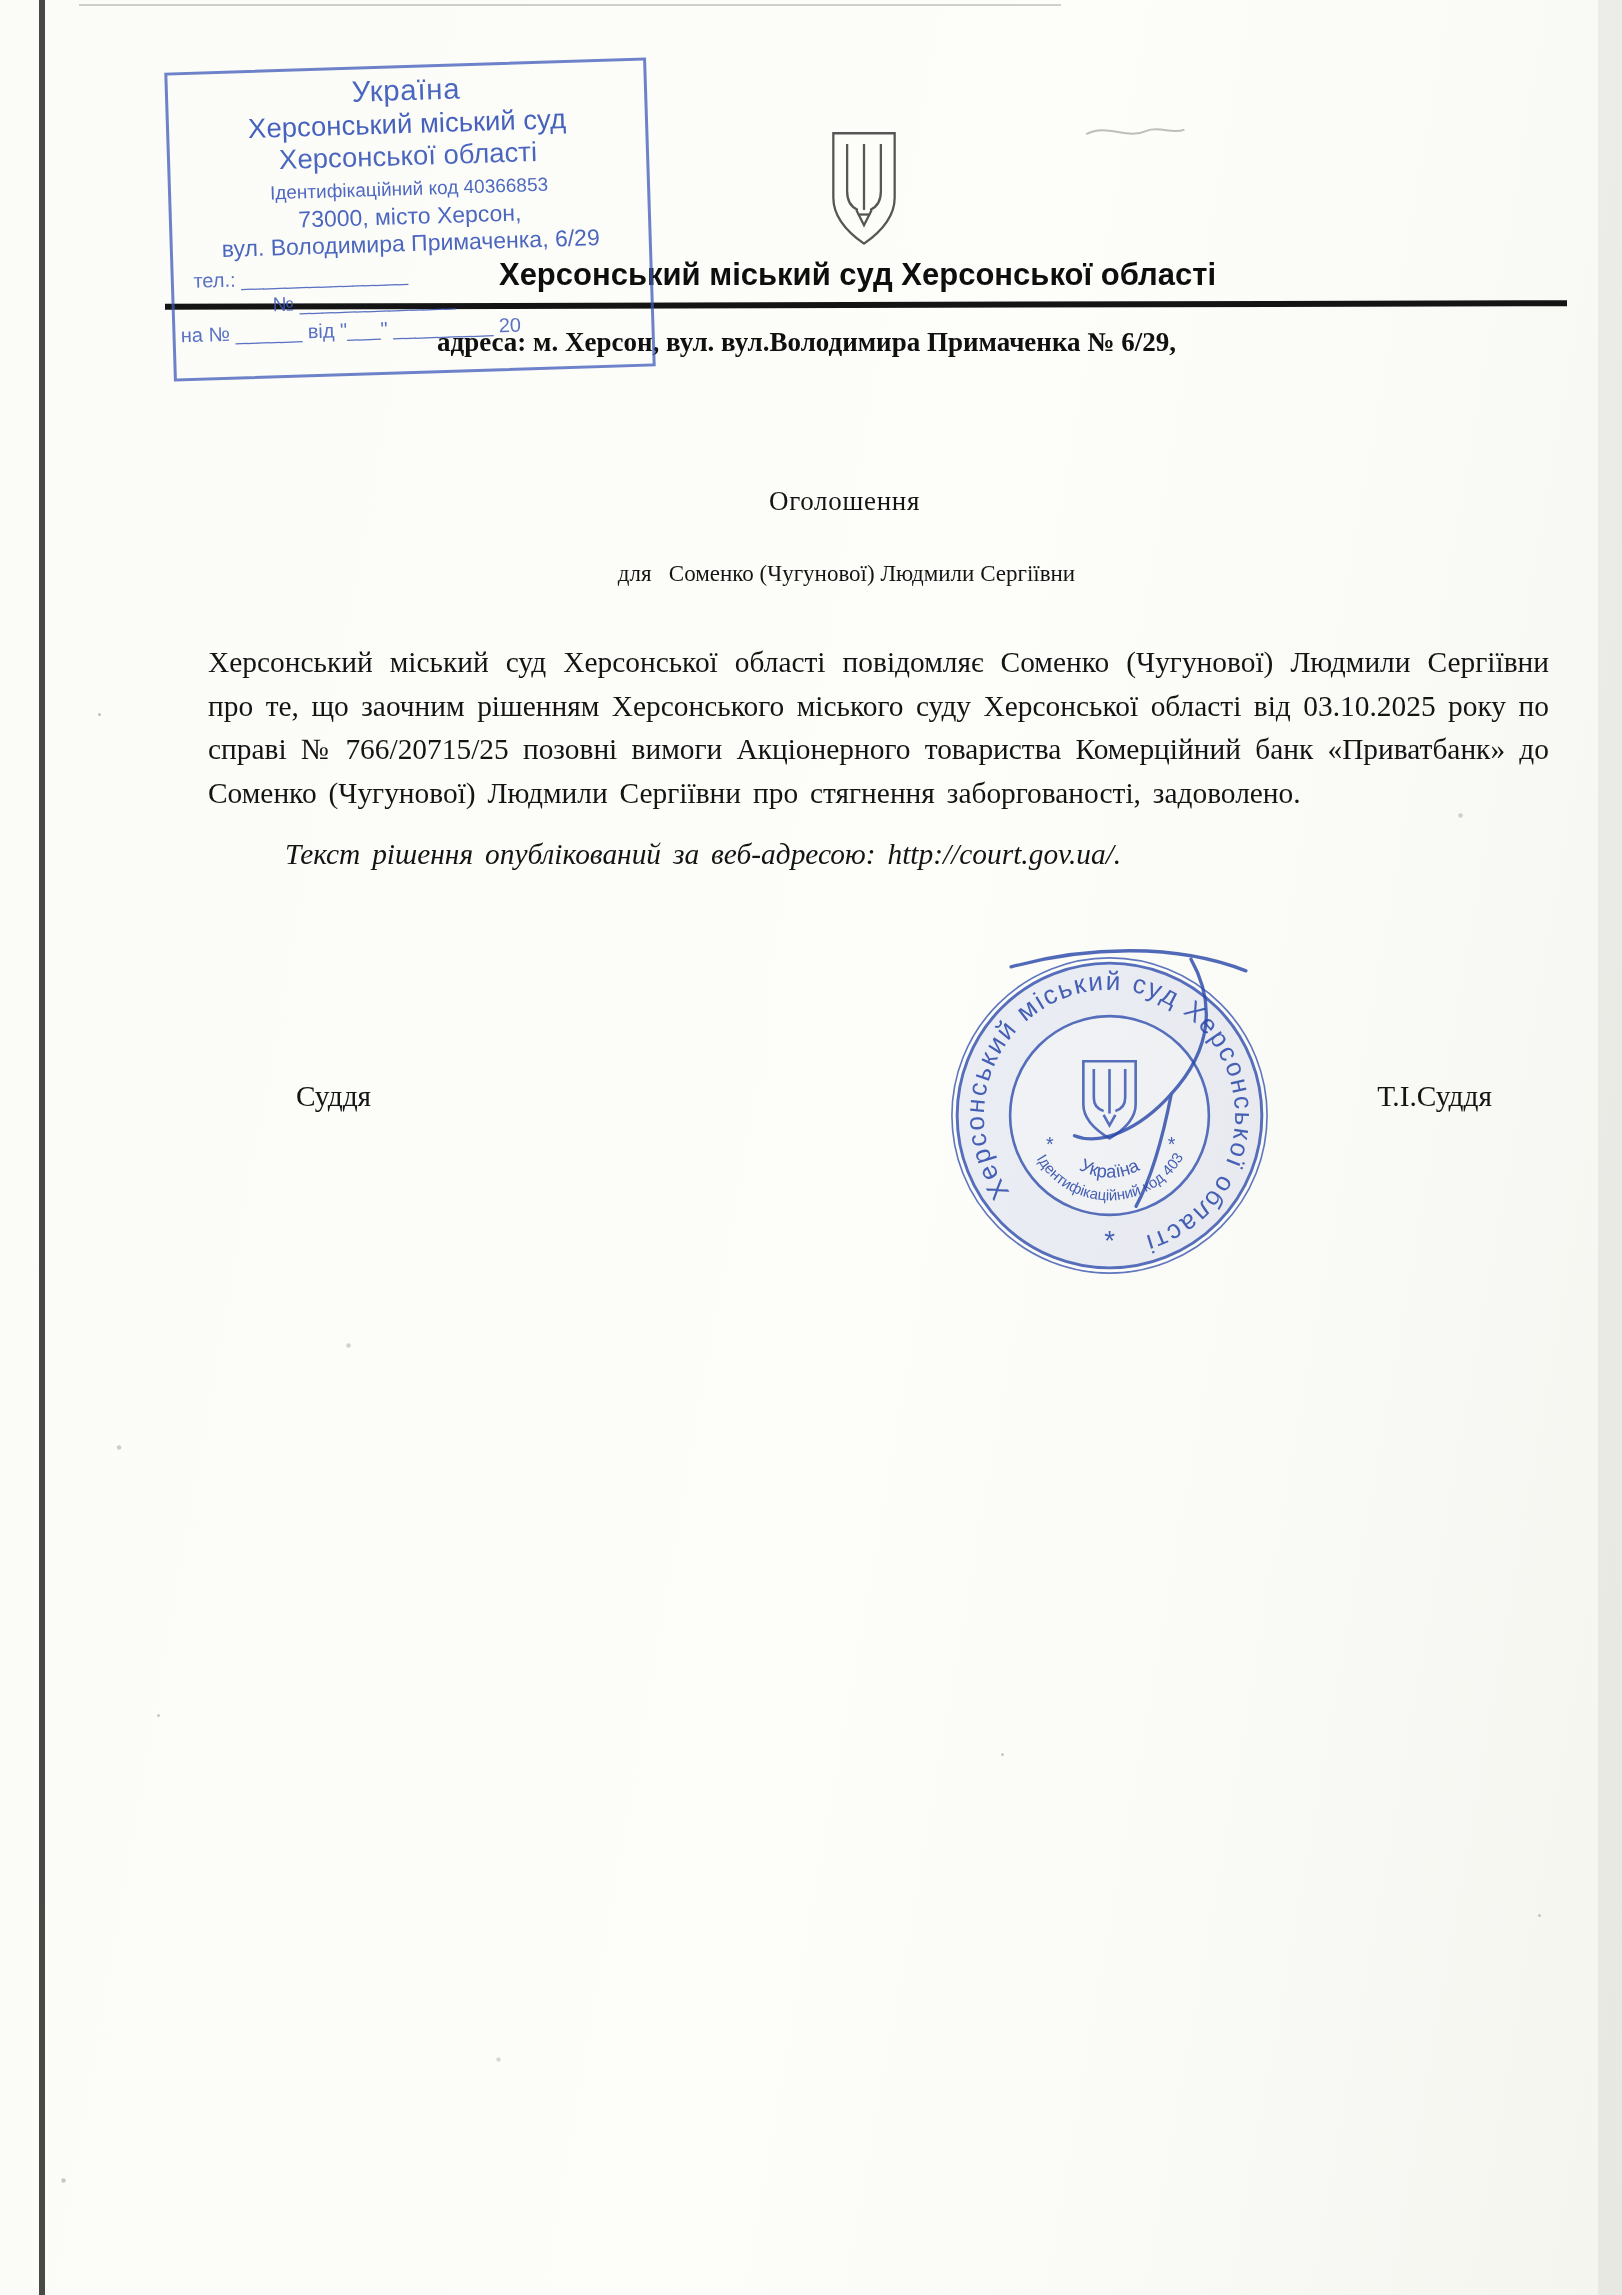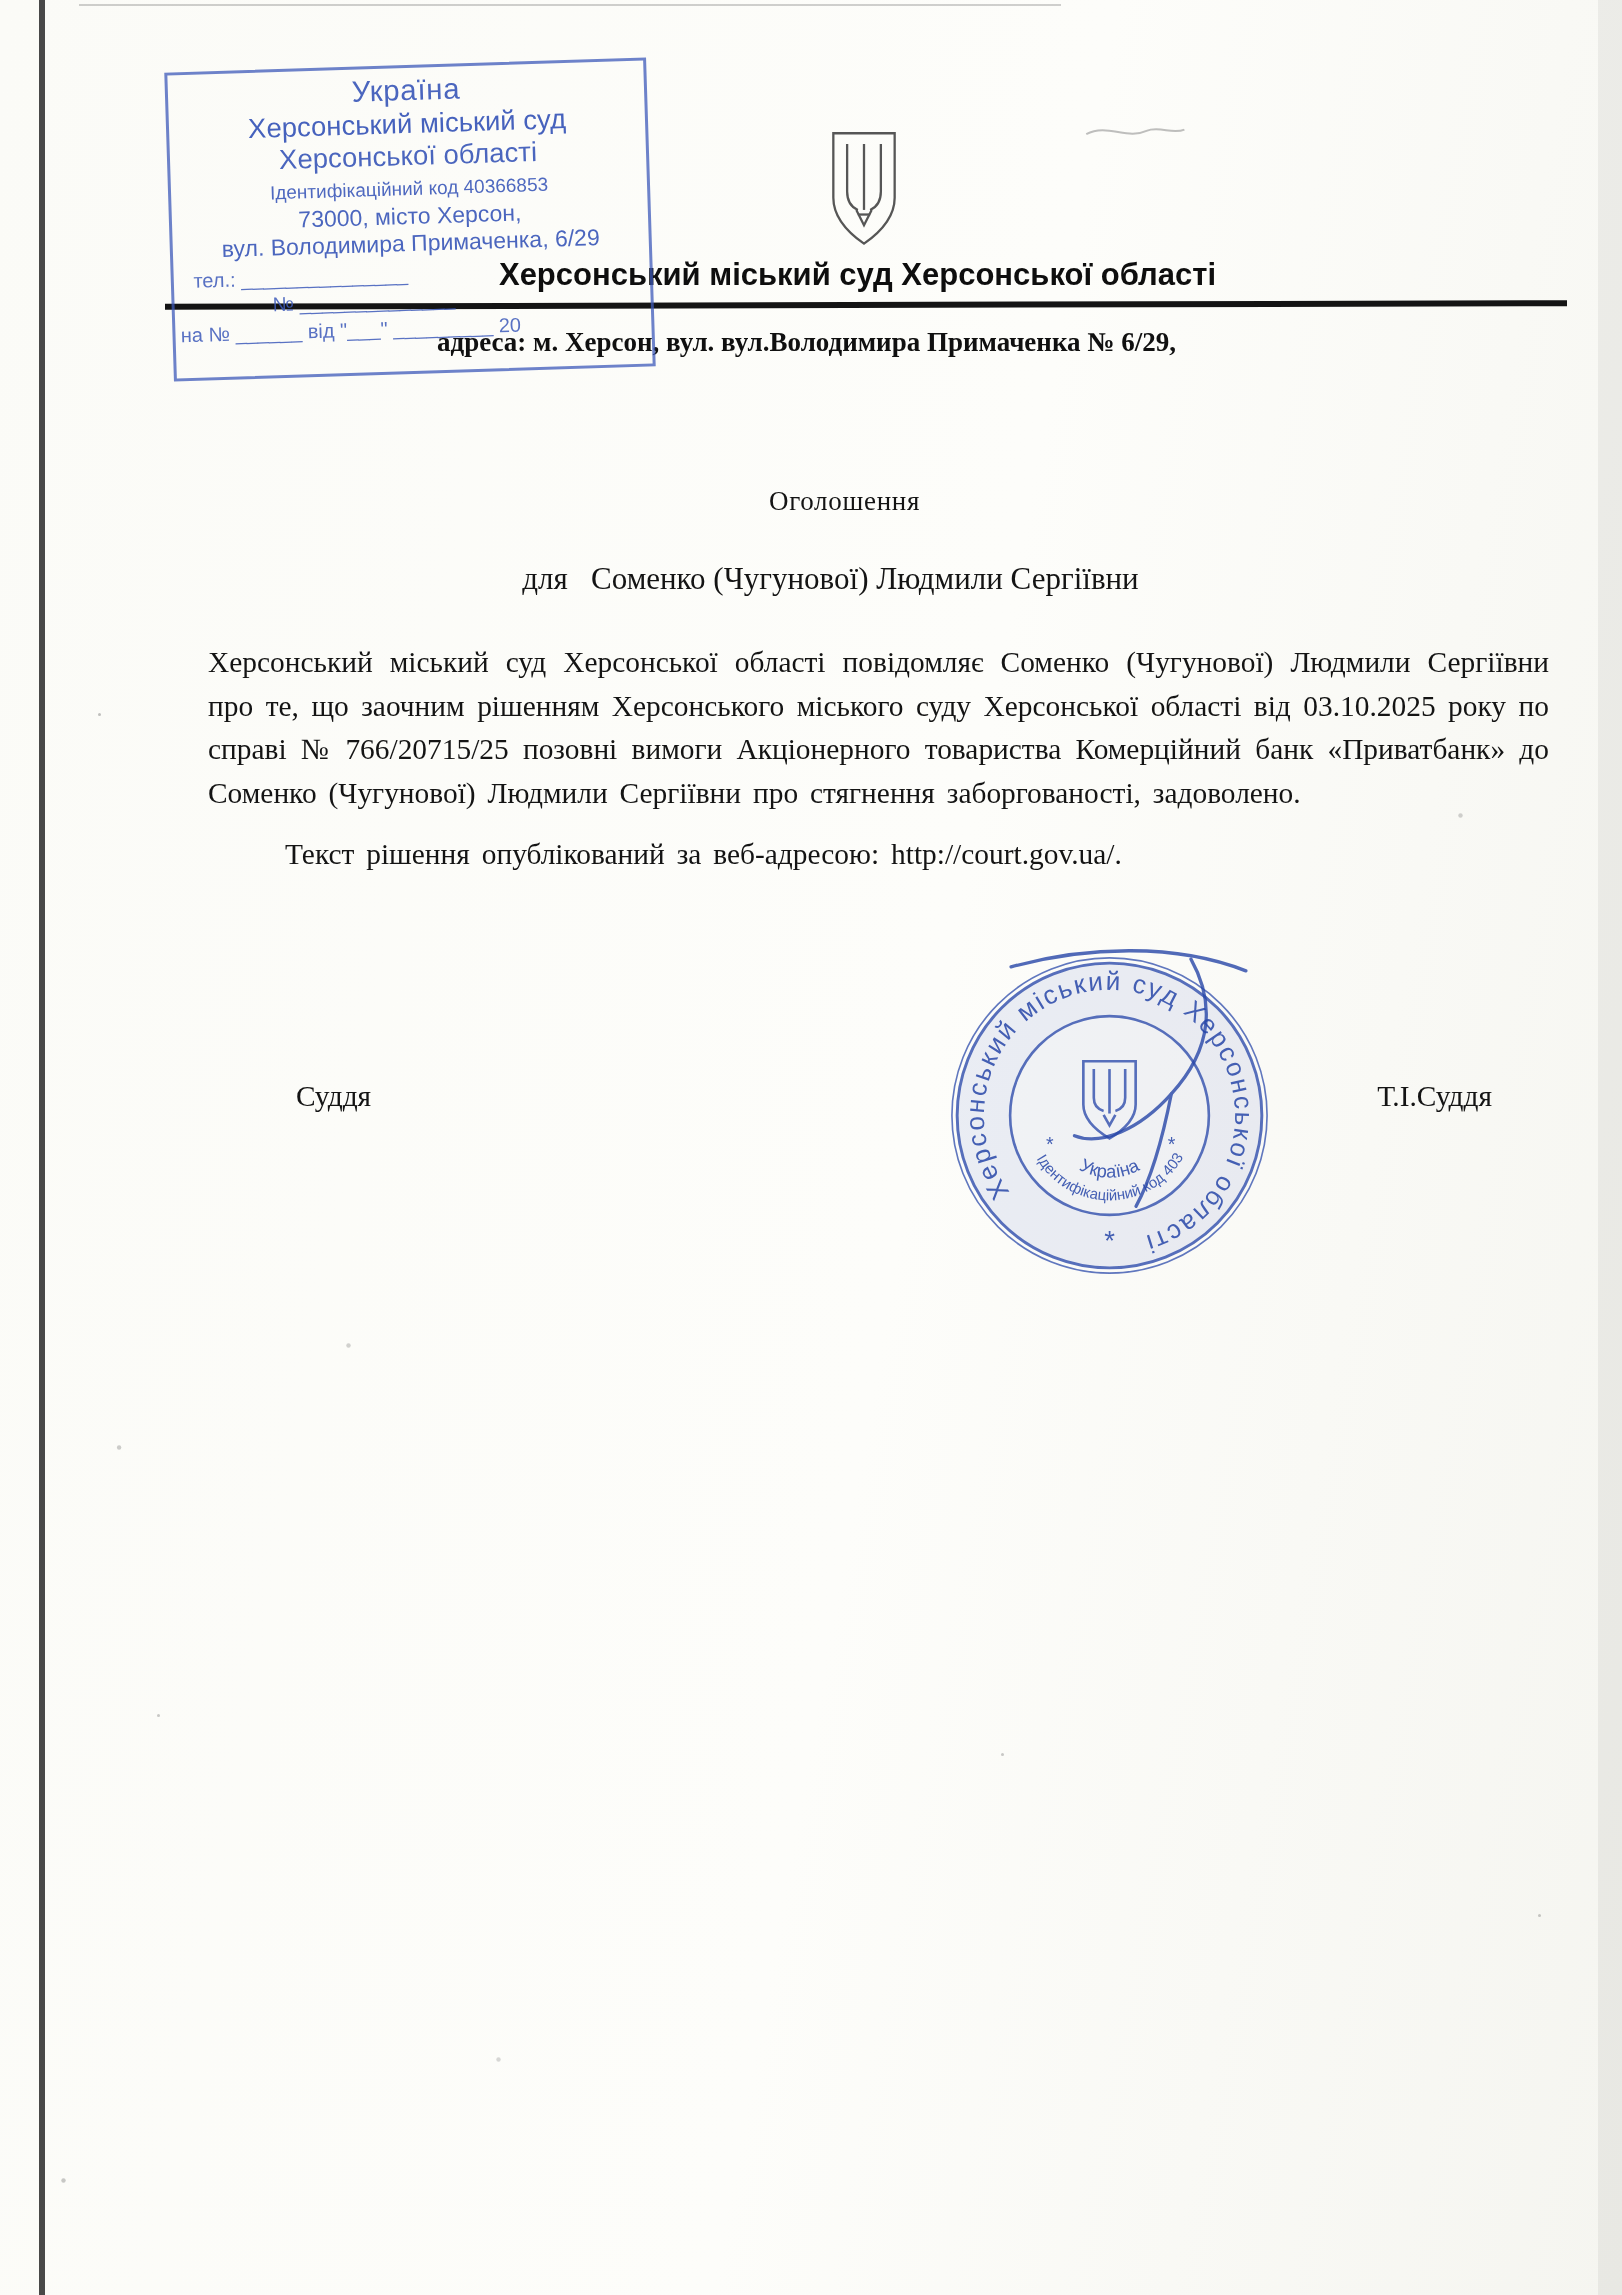--- a/index.html
+++ b/index.html
@@ -46,24 +46,24 @@
 
   
   .court-name {
     position:absolute; left:92px; top:257px; width:1531px; text-align:center;
     font-family:"Liberation Sans", sans-serif; font-weight:bold; font-size:31px; color:#0e0e0e;
   }
   .header-rule { position:absolute; left:165px; top:302px; width:1402px; height:5.9px; background:#141414; transform:rotate(-0.15deg); }
   .address-line { position:absolute; left:437px; top:327px; font-weight:bold; font-size:27px; color:#101010; }
 
   .doc-title { position:absolute; left:79px; top:486px; width:1531px; text-align:center; font-size:27px; letter-spacing:0.7px; color:#141414; }
-  .addressee { position:absolute; left:65px; top:561px; width:1531px; text-align:center; font-size:31px; color:#141414; white-space:pre; }
+  .addressee { position:absolute; left:81px; top:561px; width:1531px; text-align:center; font-size:23px; color:#141414; white-space:pre; }
 
   .content { position:absolute; left:208px; top:641px; width:1341px; font-size:29.4px; line-height:1.48; text-align:justify; color:#141414; word-spacing:4.6px; }
-  .content p.indent { text-indent:77px; }
+  .content p.indent { text-indent:77px;font-style:italic; }
   .content p.p2 { margin-top:18.3px; }
 
   .sig-row { position:absolute; left:216px; top:1080px; width:1341px; font-size:29.4px; color:#141414; display:flex; justify-content:space-between; padding-left:80px; padding-right:65px; }
 
   
   .seal { position:absolute; left:948px; top:954px; width:323px; height:323px; opacity:.92; }
   .seal text { font-family:"Liberation Sans", sans-serif; fill:#3552ae; }
 
   .overlay-ink { position:absolute; left:0; top:0; width:1623px; height:2295px; pointer-events:none; }
 </style>

